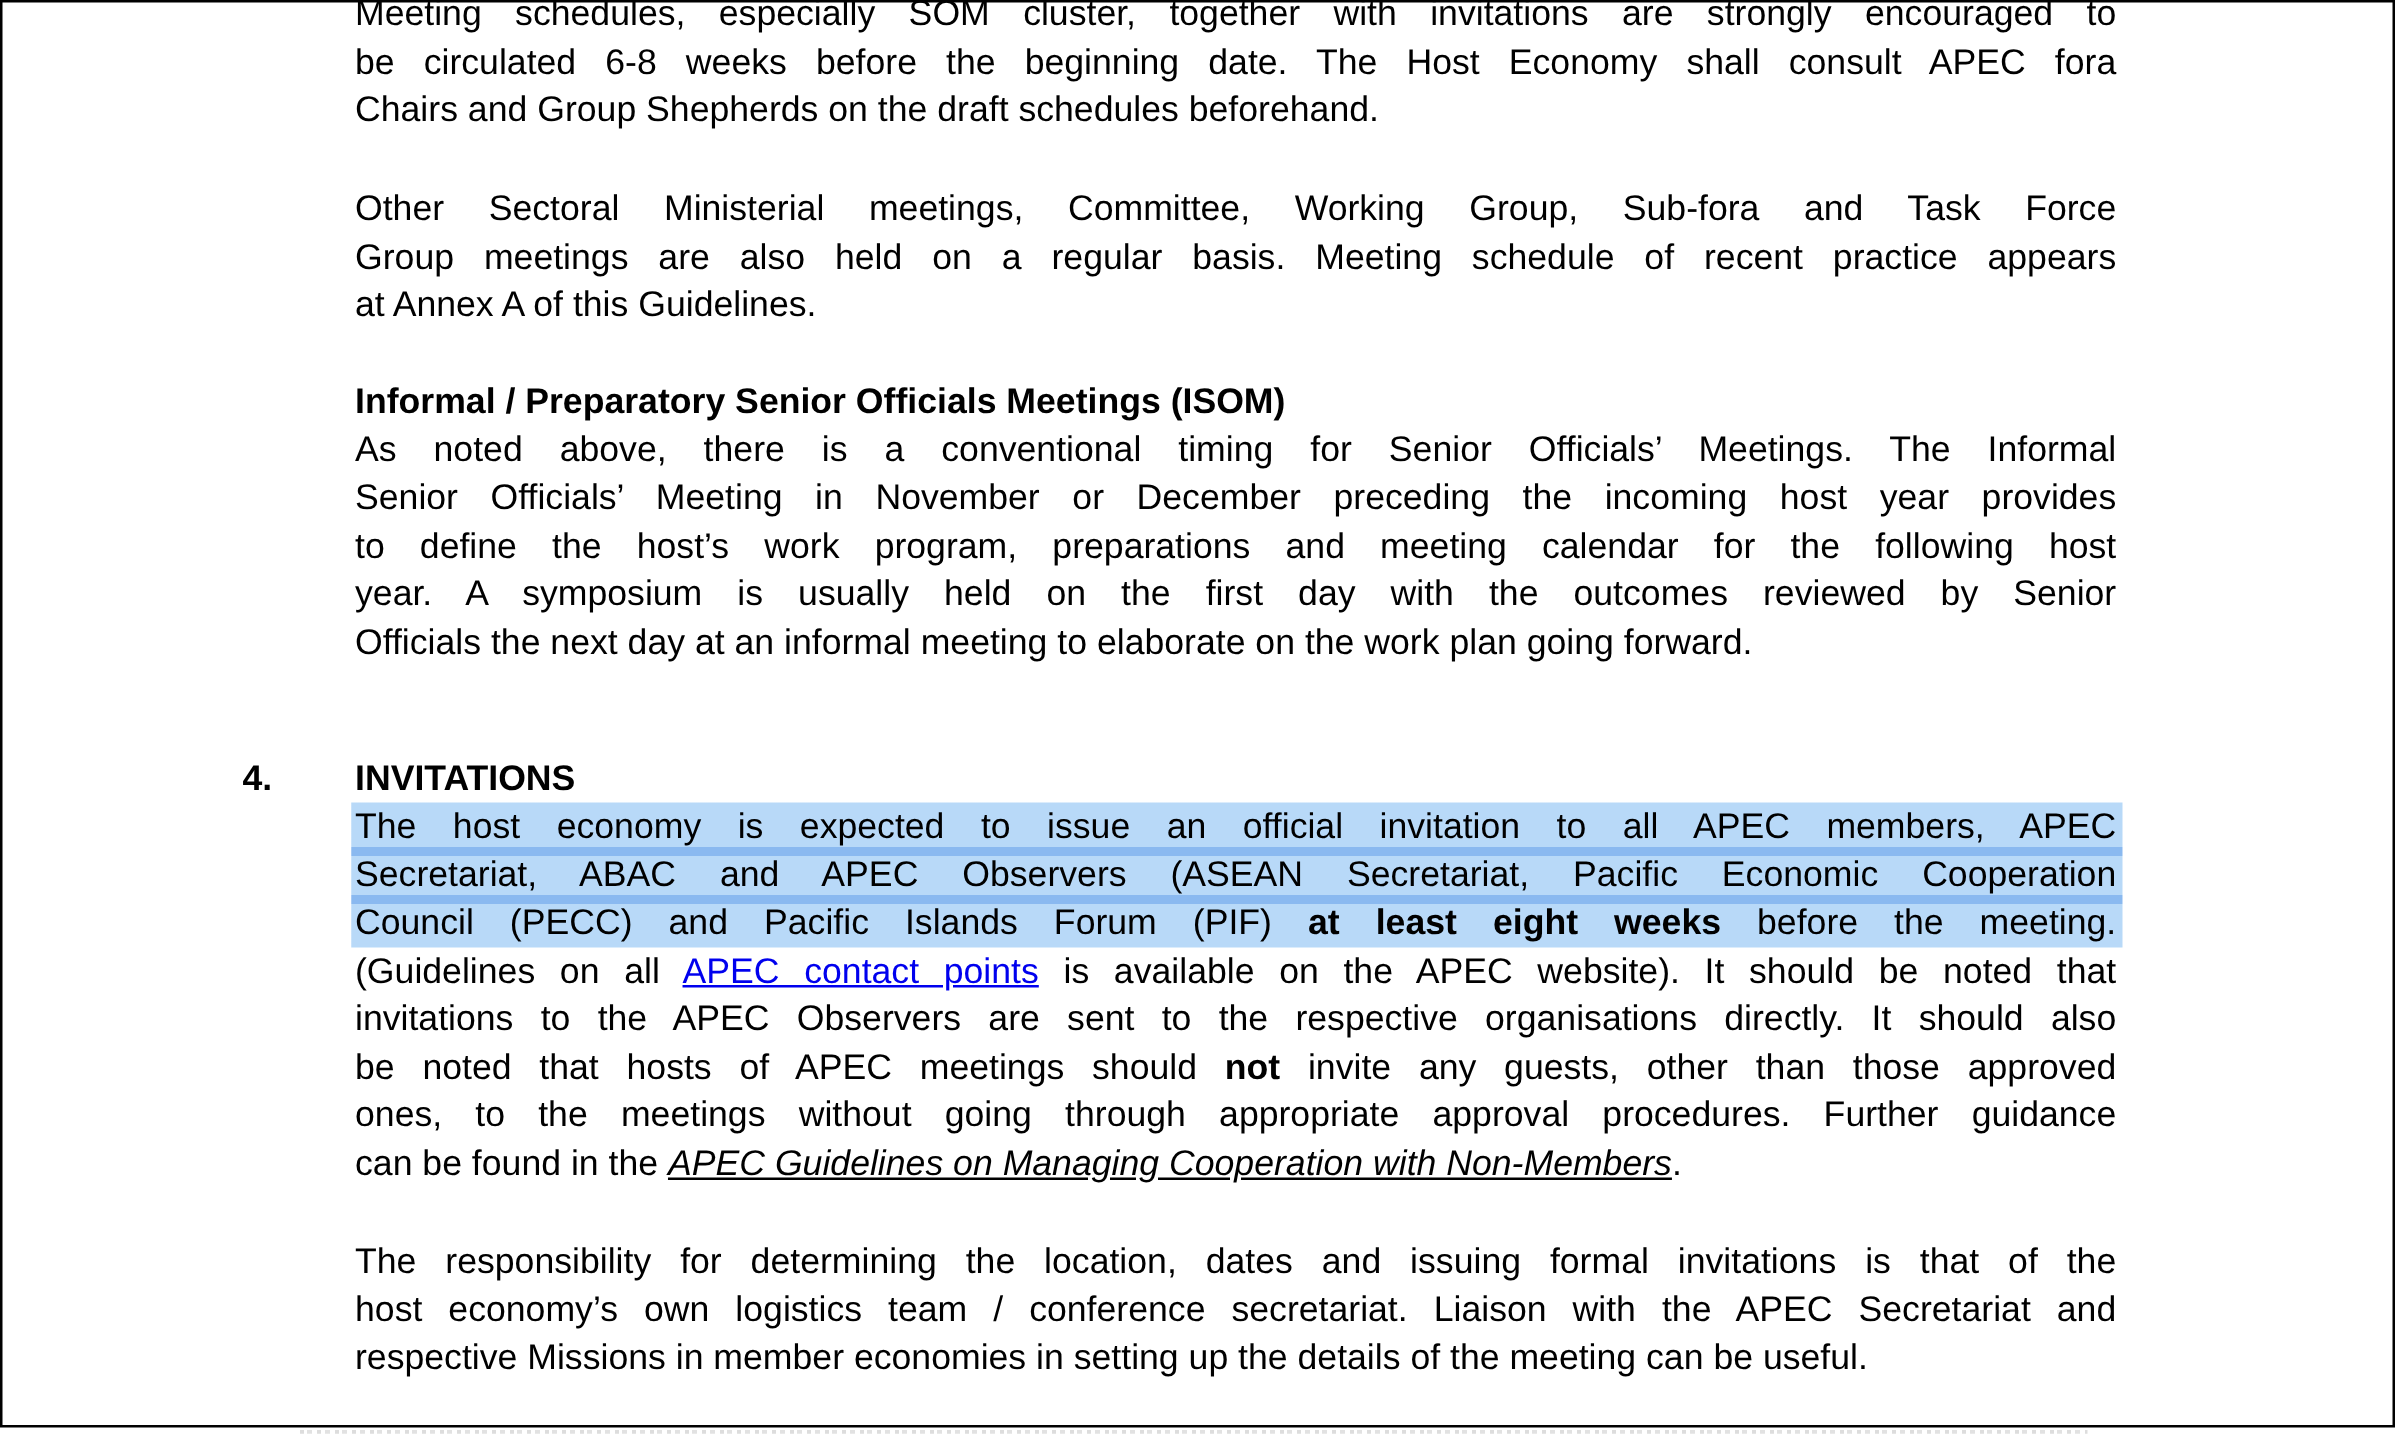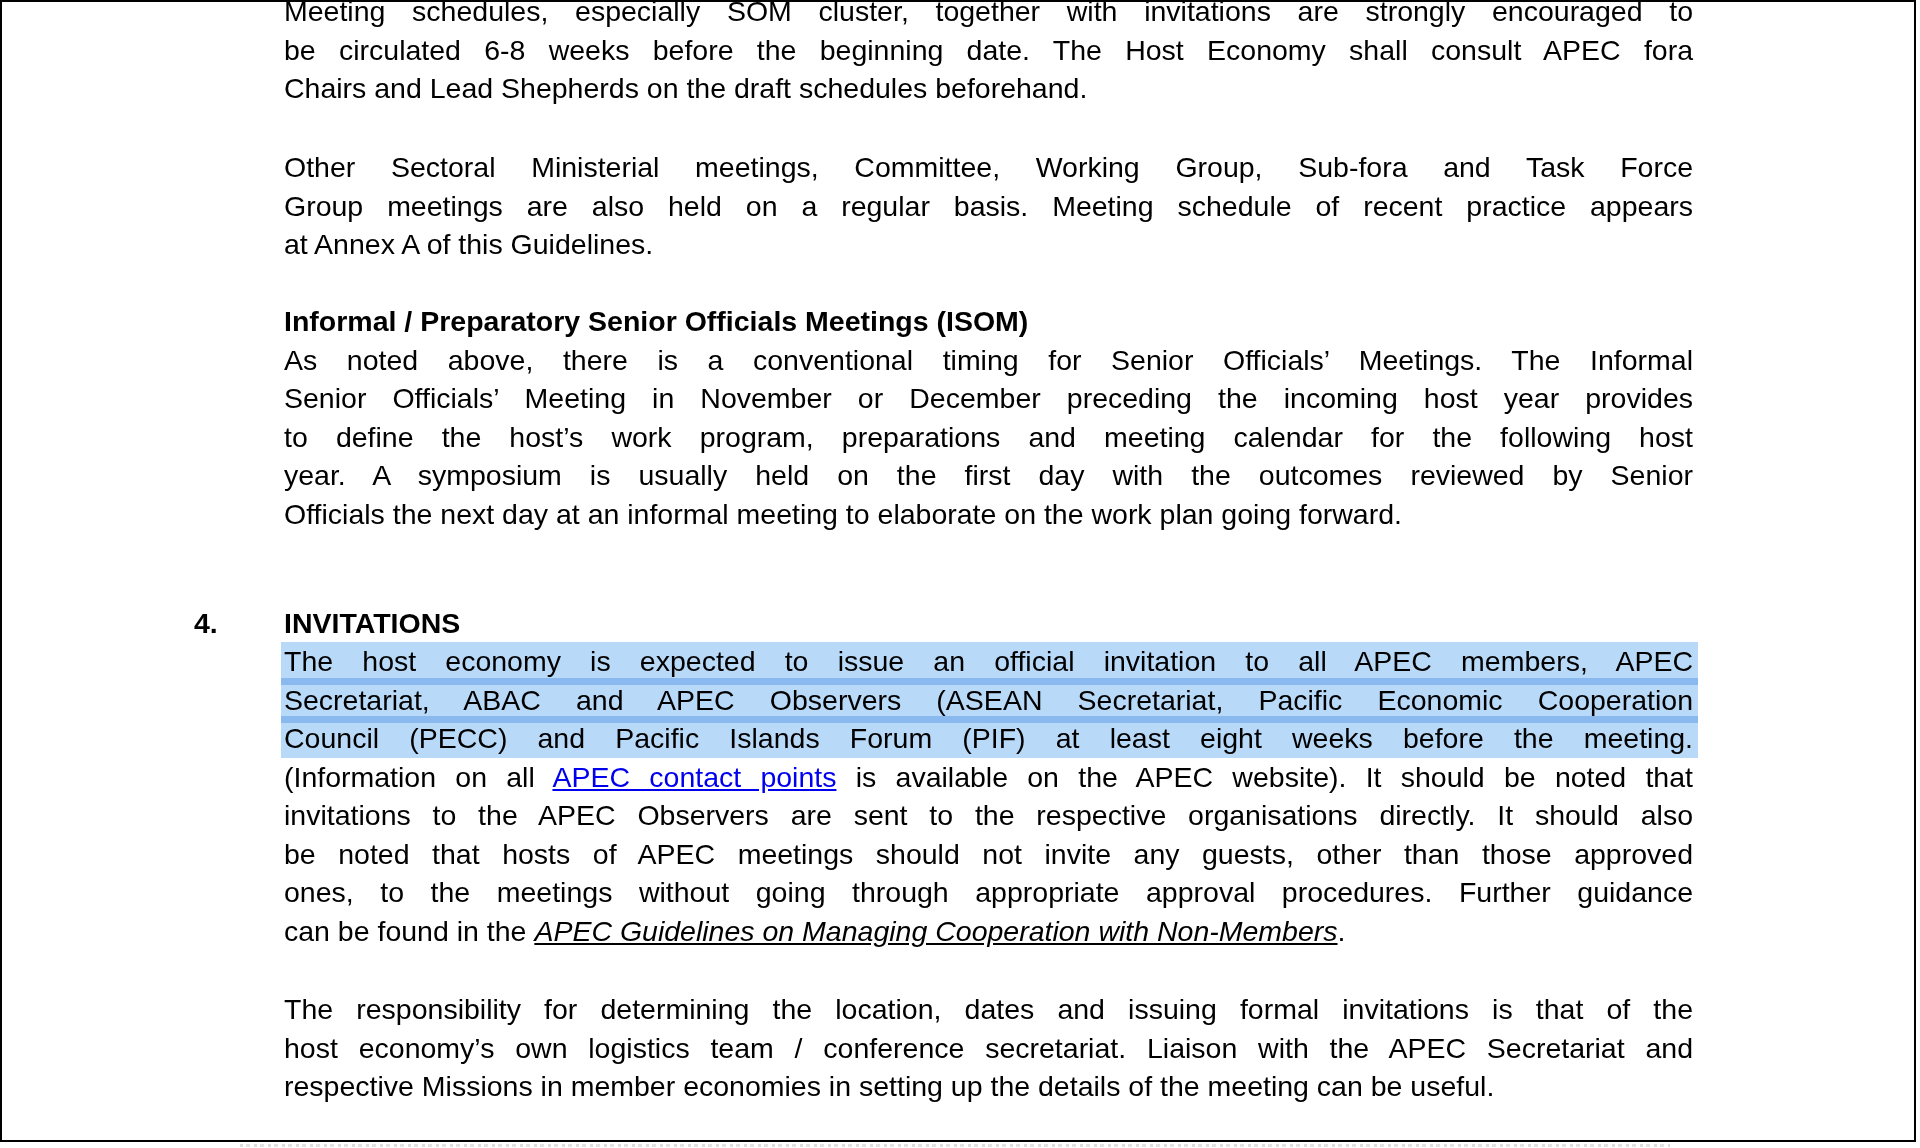--- a/index.html
+++ b/index.html
@@ -45,21 +45,21 @@
   }
   .block { position: absolute; left: 0; width: 1409px; }
   .line {
     text-align: justify;
     text-align-last: justify;
     white-space: nowrap;
     height: 38.5px;
   }
   .line.last { text-align-last: left; }
   .heading-bold { font-weight: bold; }
-  .seg-bold { font-weight: normal; margin-top: 25px; }
+  .seg-bold { font-weight: bold; margin-top: 25px; }
   .seg-iu { font-style: italic; text-decoration: underline; }
   .seg-link {
     color: var(--link, #0000ee);
     text-decoration: underline;
     cursor: pointer;
   }
   .h4row { position: absolute; left: 0; width: 1409px; font-weight: bold; }
   .h4num { position: absolute; left: -90px; top: 0; }
   
   .hl {
@@ -81,21 +81,21 @@
 </head>
 <body>
 
 <div class="viewer">
 
   <div class="doc">
 
     <div class="block" style="top: -8px">
         <div class="line"><span class="">Meeting schedules, especially SOM cluster, together with invitations are strongly encouraged to</span></div>
         <div class="line"><span class="">be circulated 6-8 weeks before the beginning date. The Host Economy shall consult APEC fora</span></div>
-        <div class="line last"><span class="">Chairs and Lead Shepherds on the draft schedules beforehand.</span></div>
+        <div class="line last"><span class="">Chairs and Group Shepherds on the draft schedules beforehand.</span></div>
       </div>
 
     <div class="block" style="top: 148px">
         <div class="line"><span class="">Other Sectoral Ministerial meetings, Committee, Working Group, Sub-fora and Task Force</span></div>
         <div class="line"><span class="">Group meetings are also held on a regular basis. Meeting schedule of recent practice appears</span></div>
         <div class="line last"><span class="">at Annex A of this Guidelines.</span></div>
       </div>
 
     <div class="block" style="top: 302px">
       <div class="line last heading-bold">Informal / Preparatory Senior Officials Meetings (ISOM)</div>
@@ -113,21 +113,21 @@
       <span>INVITATIONS</span>
     </div>
 
     <div class="block" style="top: 642px">
       <div class="hl">
           <div class="line"><span class="">The host economy is expected to issue an official invitation to all APEC members, APEC</span></div>
           <div class="line"><span class="">Secretariat, ABAC and APEC Observers (ASEAN Secretariat, Pacific Economic Cooperation</span></div>
           <div class="line"><span class="">Council (PECC) and Pacific Islands Forum (PIF) </span><span class="seg-bold">at least eight weeks</span><span class=""> before the meeting.</span></div>
         </div>
       <div>
-          <div class="line"><span class="">(Information on all </span><a class="seg-link" href="#">APEC contact points</a><span class=""> is available on the APEC website). It should be noted that</span></div>
+          <div class="line"><span class="">(Guidelines on all </span><a class="seg-link" href="#">APEC contact points</a><span class=""> is available on the APEC website). It should be noted that</span></div>
           <div class="line"><span class="">invitations to the APEC Observers are sent to the respective organisations directly. It should also</span></div>
           <div class="line"><span class="">be noted that hosts of APEC meetings should </span><span class="seg-bold">not</span><span class=""> invite any guests, other than those approved</span></div>
           <div class="line"><span class="">ones, to the meetings without going through appropriate approval procedures. Further guidance</span></div>
           <div class="line last"><span class="">can be found in the </span><span class="seg-iu">APEC Guidelines on Managing Cooperation with Non-Members</span><span class="">.</span></div>
         </div>
     </div>
 
     <div class="block" style="top: 990px">
         <div class="line"><span class="">The responsibility for determining the location, dates and issuing formal invitations is that of the</span></div>
         <div class="line"><span class="">host economy’s own logistics team / conference secretariat.  Liaison with the APEC Secretariat and</span></div>

